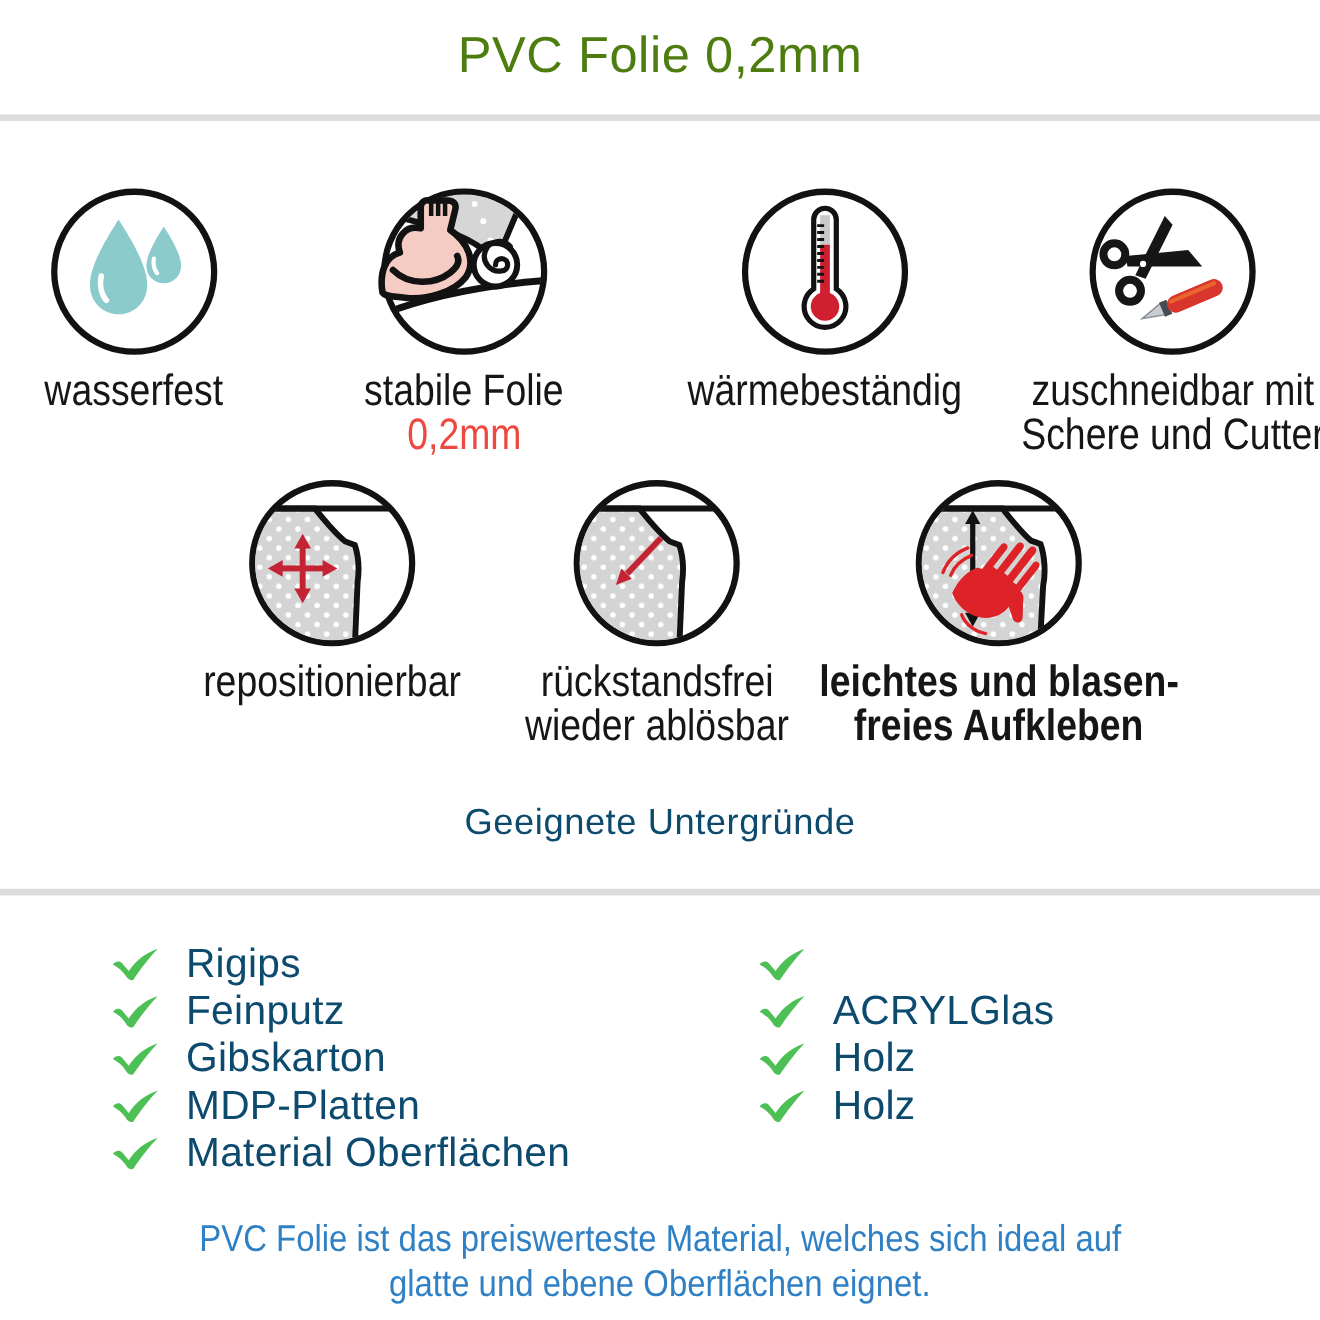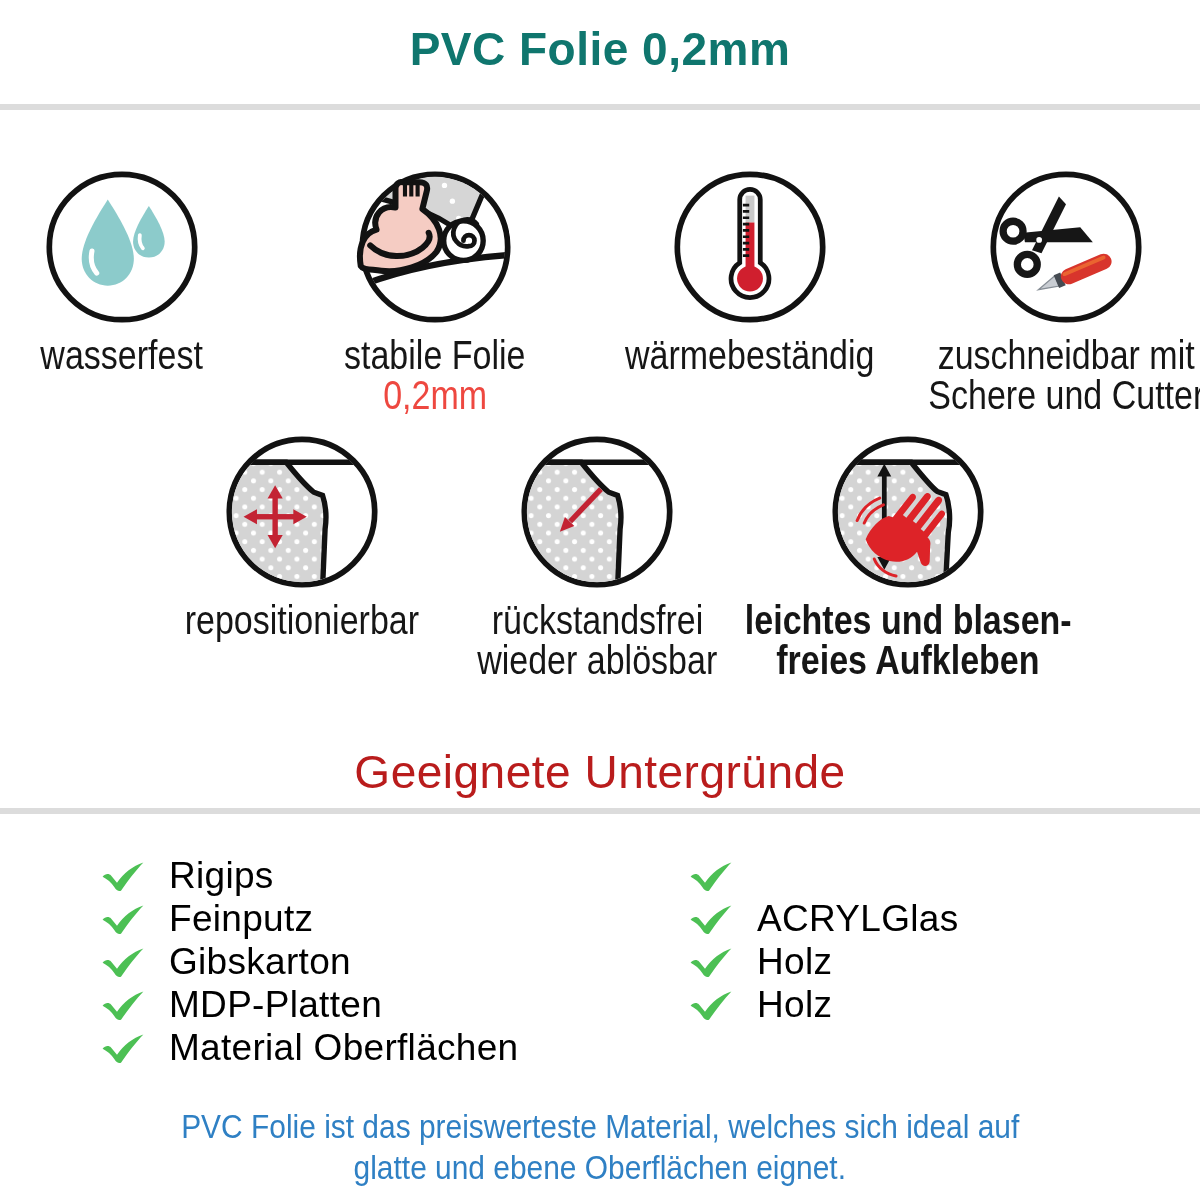--- a/index.html
+++ b/index.html
@@ -1,35 +1,35 @@
 <!DOCTYPE html>
 <html><head>
 <meta charset="utf-8">
 <style>
   html,body{margin:0;padding:0;background:#fff;}
   .page{position:relative;width:1200px;height:1200px;background:#ffffff;overflow:hidden;
         font-family:"Liberation Sans","DejaVu Sans",sans-serif;}
   .title{position:absolute;top:22px;left:0;width:100%;text-align:center;
-         font-size:46px;font-weight:700;color:#0f766e;letter-spacing:.5px;}
+         font-size:46px;font-weight:400;color:#4d7c0f;letter-spacing:.5px;}
   .divider{position:absolute;left:0;width:100%;height:6px;background:#DCDCDC;}
   .d1{top:104px;} .d2{top:808px;}
   .feature{position:absolute;width:320px;display:flex;flex-direction:column;align-items:center;}
   .circle{width:158px;height:158px;}
   .circle svg{width:100%;height:100%;display:block;}
   .lbl{margin-top:9px;font-size:40px;line-height:40px;color:#161616;text-align:center;}
   .lbl div{height:40px;}
   .condense{display:inline-block;transform:scaleX(.85);transform-origin:50% 50%;white-space:nowrap;}
   .sub{color:#EE4840;}
-  .sec-title{position:absolute;top:745px;left:0;width:100%;text-align:center;
-             font-size:46px;font-weight:500;color:#b91c1c;letter-spacing:.5px;}
+  .sec-title{position:absolute;top:728px;left:0;width:100%;text-align:center;
+             font-size:33px;font-weight:500;color:#0c4a6e;letter-spacing:.5px;}
   .list{position:absolute;top:854px;}
   .list-left{left:100px;} .list-right{left:688px;}
   .li{display:flex;align-items:center;height:43px;}
   .li svg{width:46px;height:32px;margin-right:23px;flex:none;}
-  .li .txt{font-size:37px;color:#000000;letter-spacing:.3px;white-space:nowrap;text-align:center;}
+  .li .txt{font-size:37px;color:#0c4a6e;letter-spacing:.3px;white-space:nowrap;text-align:center;}
   .footer{position:absolute;top:1106px;left:0;width:100%;text-align:center;
           font-size:34px;line-height:41px;color:#2F80C4;}
 </style>
 </head>
 <body>
 
 <div class="page">
 
   <div class="title">PVC Folie 0,2mm</div>
   <div class="divider d1"></div>
@@ -42,21 +42,21 @@
         <path d="M67 24 C62.5 31 57 40.5 57 46.5 C57 52.5 61.4 56.7 67 56.7 C72.6 56.7 77 52.5 77 46.5 C77 40.5 71.5 31 67 24 Z" fill="#8CCBCB"></path>
         <path d="M31 52.5 C30 57.5 31 63 34 66.5" stroke="#fff" stroke-width="3.2" fill="none" stroke-linecap="round"></path>
         <path d="M61.3 42.5 C60.8 45.8 61.5 48.8 63.2 50.8" stroke="#fff" stroke-width="2.4" fill="none" stroke-linecap="round"></path>
       </svg>
     </div>
     <div class="lbl">
       <div><span class="condense">wasserfest</span></div>
     </div>
   </div>
 
-  <div class="feature" style="left:275px;top:168px;text-decoration:underline;">
+  <div class="feature" style="left:262px;top:168px;text-decoration:underline;">
     <div class="circle">
       <svg viewBox="0 0 100 100">
         <defs>
             <clipPath id="clipArm">
               <circle cx="50" cy="50" r="44.4"></circle>
             </clipPath>
           </defs>
         <circle cx="50" cy="50" r="46" fill="#fff" stroke="#121212" stroke-width="3.6"></circle>
         <g clip-path="url(#clipArm)">
           <path d="M10 18 C32 4 54 0 72 5 L82 12 L68.5 44 C54 28 32 24 10 18 Z" fill="#D6D6D6" stroke="#121212" stroke-width="3.4"></path>

